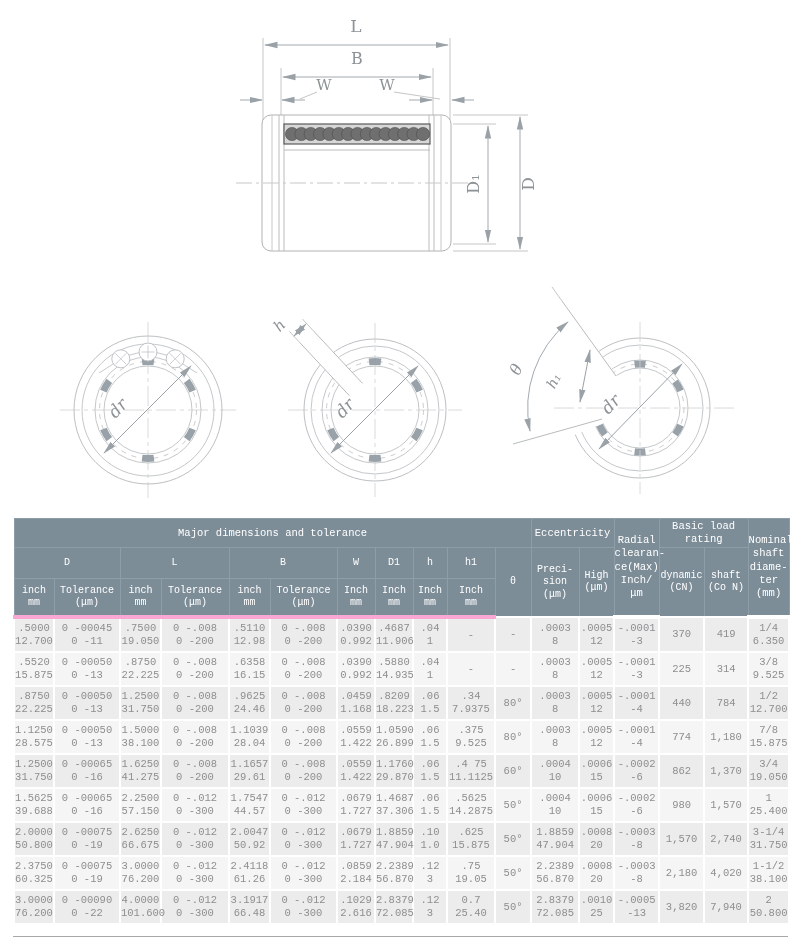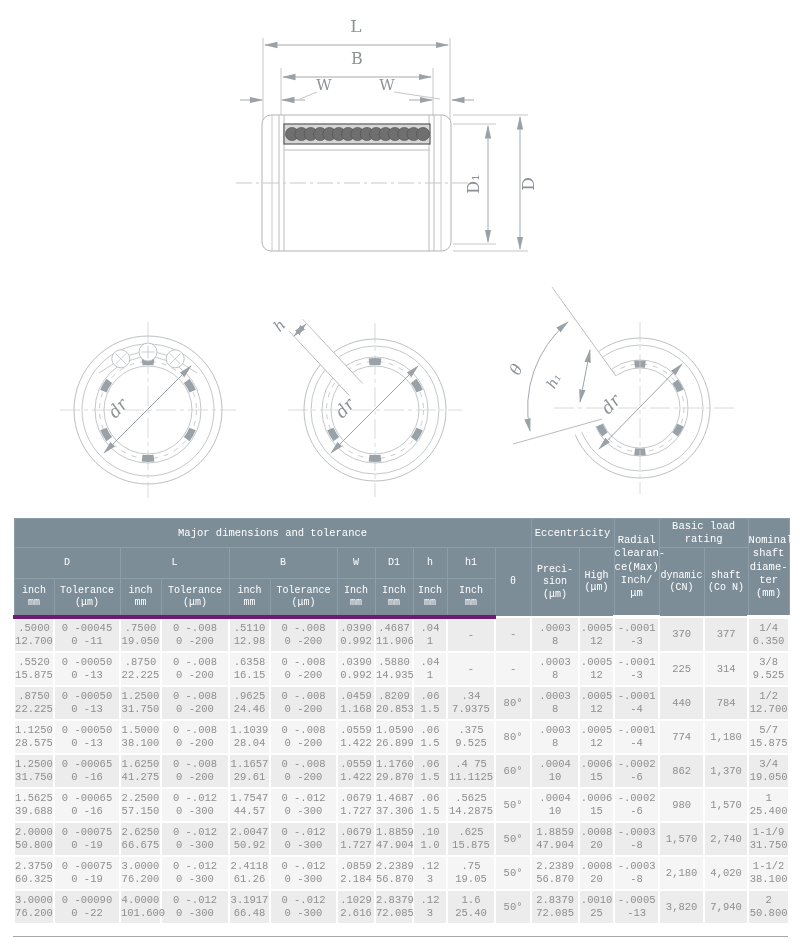--- a/index.html
+++ b/index.html
@@ -9,21 +9,21 @@
   
   table.spec{position:absolute;left:13px;top:518px;width:775px;border-collapse:collapse;table-layout:fixed;font-family:Liberation Mono, monospace;}
   table.spec th{
     background:#7d8d98;color:#ffffff;font-weight:normal;
     border:1px solid #8e9ea8;text-align:center;vertical-align:middle;
     font-size:10px;line-height:1.25;white-space:pre-line;padding:1px 0;
   }
   table.spec thead tr.r1 th{height:26px;font-size:10.5px;}
   table.spec thead tr.r2 th{height:28px;}
   table.spec thead tr.r3 th{height:34px;}
-  table.spec thead tr.r3 th{border-bottom:4px solid #701a75;}
+  table.spec thead tr.r3 th{border-bottom:4px solid #f9a8d4;}
   table.spec th[rowspan="3"]{border-bottom:4px solid #ffffff;}
   table.spec td{
     border:2px solid #ffffff;color:#8e8e90;font-size:10.5px;line-height:1.22;
     text-align:center;vertical-align:middle;white-space:pre-line;height:30px;padding:1px 0;
   }
   table.spec tbody tr:nth-child(odd) td{background:#ececec;}
   table.spec tbody tr:nth-child(even) td{background:#f5f5f5;}
   .bottom-rule{position:absolute;left:13px;top:936px;width:775px;height:1px;background:#a8a8a8;}
   
   text.dim-label{font-family:"DejaVu Serif","Liberation Serif",serif;fill:#8c9296;}
@@ -277,21 +277,21 @@
 1</td>
           <td>-</td>
           <td>-</td>
           <td>.0003
 8</td>
           <td>.0005
 12</td>
           <td>-.0001
 -3</td>
           <td>370</td>
-          <td>377</td>
+          <td>419</td>
           <td>1/4
 6.350</td>
         </tr>
         <tr>
           <td>.5520
 15.875</td>
           <td>0 -00050
 0 -13</td>
           <td>.8750
 22.225</td>
@@ -329,21 +329,21 @@
 31.750</td>
           <td>0 -.008
 0 -200</td>
           <td>.9625
 24.46</td>
           <td>0 -.008
 0 -200</td>
           <td>.0459
 1.168</td>
           <td>.8209
-20.853</td>
+18.223</td>
           <td>.06
 1.5</td>
           <td>.34
 7.9375</td>
           <td>80°</td>
           <td>.0003
 8</td>
           <td>.0005
 12</td>
           <td>-.0001
@@ -376,21 +376,21 @@
 9.525</td>
           <td>80°</td>
           <td>.0003
 8</td>
           <td>.0005
 12</td>
           <td>-.0001
 -4</td>
           <td>774</td>
           <td>1,180</td>
-          <td>5/7
+          <td>7/8
 15.875</td>
         </tr>
         <tr>
           <td>1.2500
 31.750</td>
           <td>0 -00065
 0 -16</td>
           <td>1.6250
 41.275</td>
           <td>0 -.008
@@ -475,21 +475,21 @@
 15.875</td>
           <td>50°</td>
           <td>1.8859
 47.904</td>
           <td>.0008
 20</td>
           <td>-.0003
 -8</td>
           <td>1,570</td>
           <td>2,740</td>
-          <td>1-1/9
+          <td>3-1/4
 31.750</td>
         </tr>
         <tr>
           <td>2.3750
 60.325</td>
           <td>0 -00075
 0 -19</td>
           <td>3.0000
 76.200</td>
           <td>0 -.012
@@ -530,21 +530,21 @@
           <td>3.1917
 66.48</td>
           <td>0 -.012
 0 -300</td>
           <td>.1029
 2.616</td>
           <td>2.8379
 72.085</td>
           <td>.12
 3</td>
-          <td>1.6
+          <td>0.7
 25.40</td>
           <td>50°</td>
           <td>2.8379
 72.085</td>
           <td>.0010
 25</td>
           <td>-.0005
 -13</td>
           <td>3,820</td>
           <td>7,940</td>

